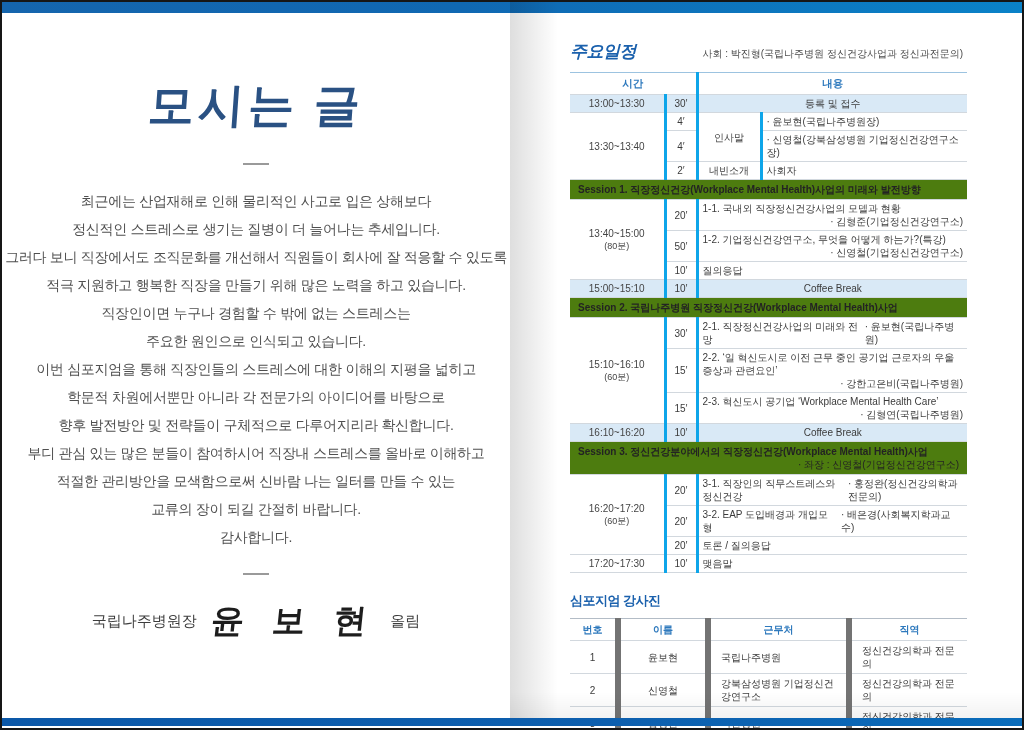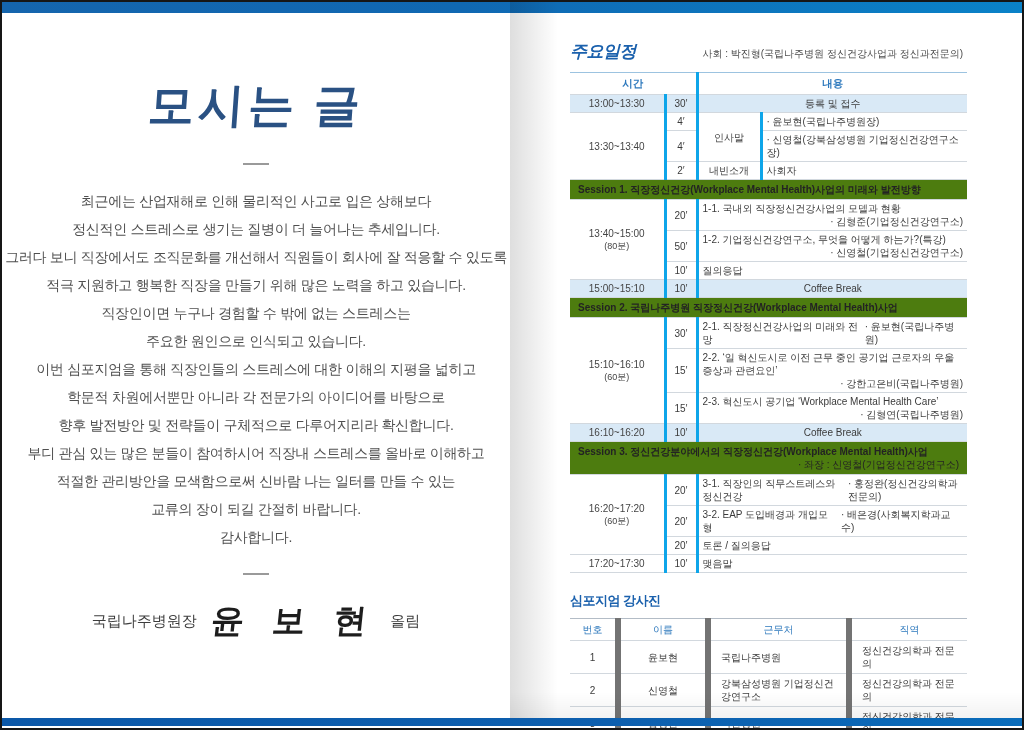--- a/index.html
+++ b/index.html
@@ -53,21 +53,21 @@
   .sched tr.sess .chair { font-weight:normal; text-align:right; }
   .sched .t { display:block; }
   .sched .s { display:block; text-align:right; }
   .sched .inline { display:flex; justify-content:space-between; gap:4px; }
 
   .spk-sec { margin-top:19px; }
   .spk-title { font-size:13px; font-weight:bold; color:#1b61ad; margin-bottom:8px; letter-spacing:-0.5px; }
   .spk { font-size:10px; color:#3b3b3b; border-top:1px solid #b3bcc6; }
   .spk td { border-bottom:1px solid #d2d8de; padding:3px 4px; line-height:13px; }
   .spk td + td { border-left:6px solid #737373; }
-  .spk tr.hd td { color:#2e79bd; font-weight:normal; text-align:center; padding:4px 4px; }
+  .spk tr.hd td { color:#2e79bd; font-weight:bold; text-align:center; padding:4px 4px; }
   .spk .c-no, .spk .c-name { text-align:center; }
   .spk .c-org, .spk .c-role { text-align:left; padding-left:10px; }
 </style>
 </head>
 <body>
 
 <div class="canvas">
   <div class="top-bar"></div>
 
   <div class="page page-left">

